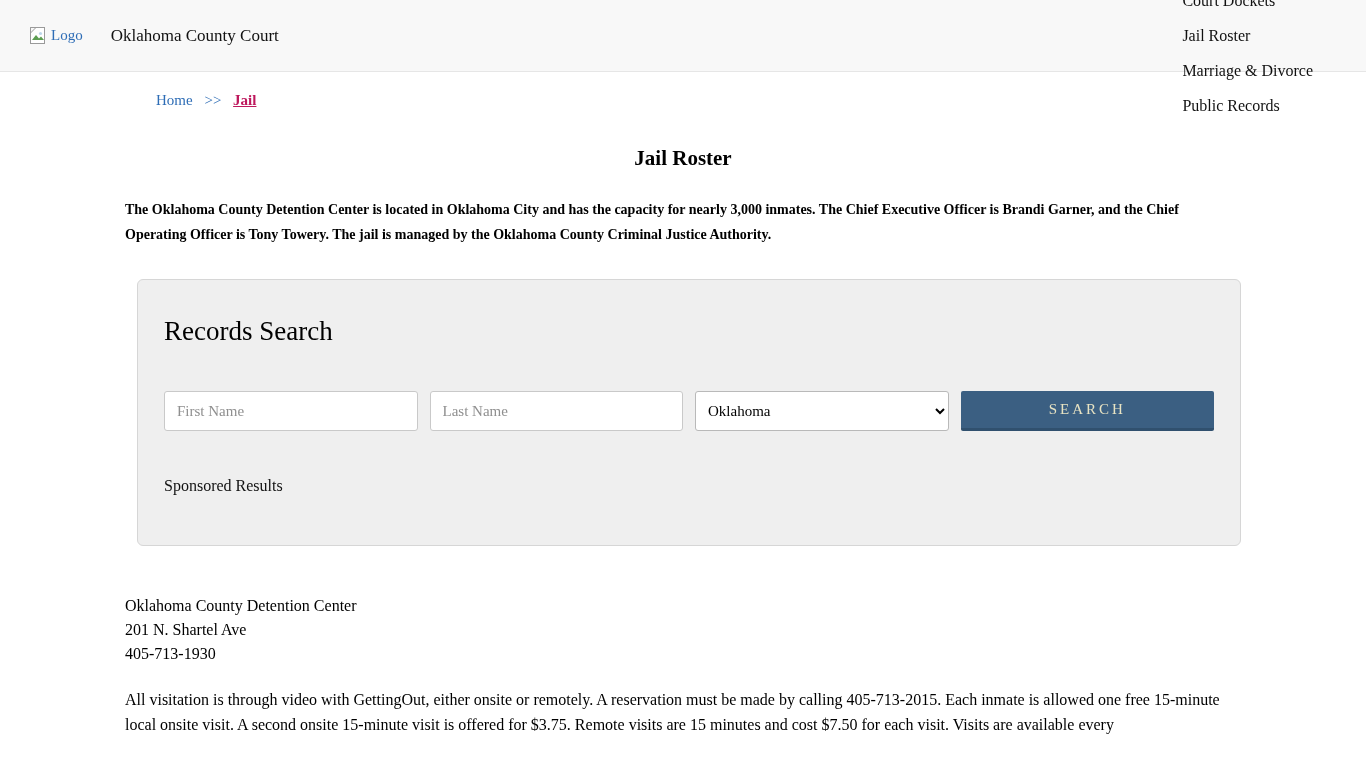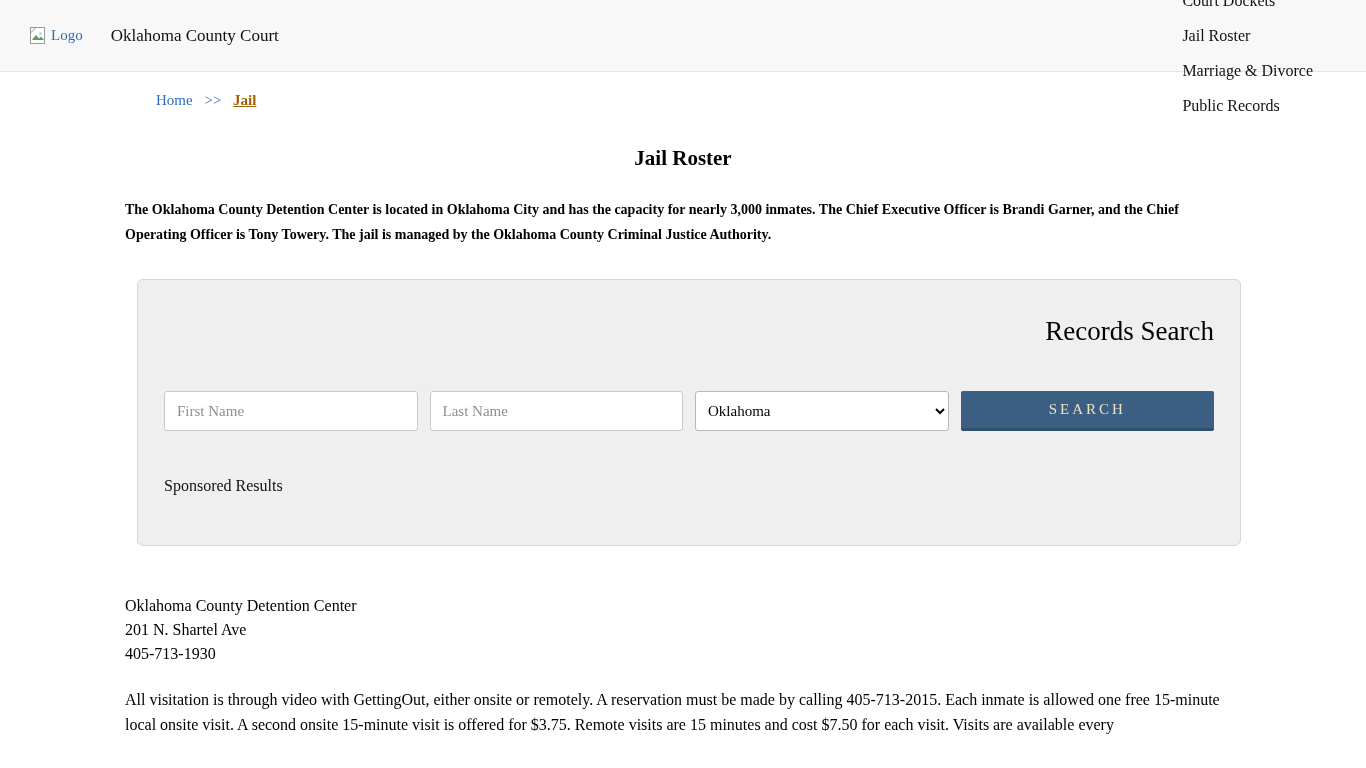--- a/index.html
+++ b/index.html
@@ -26,34 +26,34 @@
   .logo-wrap{display:flex;align-items:center;gap:3px;}
   .logo-alt{color:var(--link-blue);font-size:15px;}
   .site-title{margin-left:28px;font-size:17px;color:#111;}
   .nav{margin-left:auto;display:flex;gap:17px;font-size:16px;flex-direction:column;}
   .nav a{color:#111;text-decoration:none;white-space:nowrap;cursor:pointer;}
   
   .container{width:1116px;margin:0 auto;}
   .breadcrumb{margin:20px 0 0 31px;font-size:15px;}
   .breadcrumb a{color:var(--link-blue);text-decoration:none;cursor:pointer;}
   .breadcrumb .sep{color:var(--link-blue);margin:0 8px;}
-  .breadcrumb .current{color:#a16207;font-weight:bold;text-decoration:underline;}
+  .breadcrumb .current{color:#be185d;font-weight:bold;text-decoration:underline;}
   .page-title{
     text-align:center;font-size:21px;font-weight:bold;
     margin:37px 0 0;color:#000;
   }
   .intro{margin:27px 0 0;font-size:14px;line-height:24.5px;font-weight:bold;}
   
   .search-panel{
     margin:32px 0 0 12px;
     background:var(--search-box-bg);
     border:1px solid #d6d6d6;border-radius:6px;
     padding:26px 26px 50px;
   }
-  .search-title{margin:10px 0 0;text-align:right;font-size:27px;font-weight:normal;}
+  .search-title{margin:10px 0 0;text-align:left;font-size:27px;font-weight:normal;}
   .search-subtitle{margin:7px 0 0;text-align:center;font-size:16px;}
   .fields{display:flex;gap:12px;margin-top:44px;}
   .fields .field{flex:1;}
   .text-input{
     width:100%;height:40px;border:1px solid #c9c9c9;border-radius:3px;
     background:#fff;padding:0 12px;font-family:inherit;font-size:15px;color:#15803d;
   }
   .text-input::placeholder{color:#8f8f8f;}
   .state-select{
     width:100%;height:40px;border:1px solid #b9b9b9;border-radius:3px;

